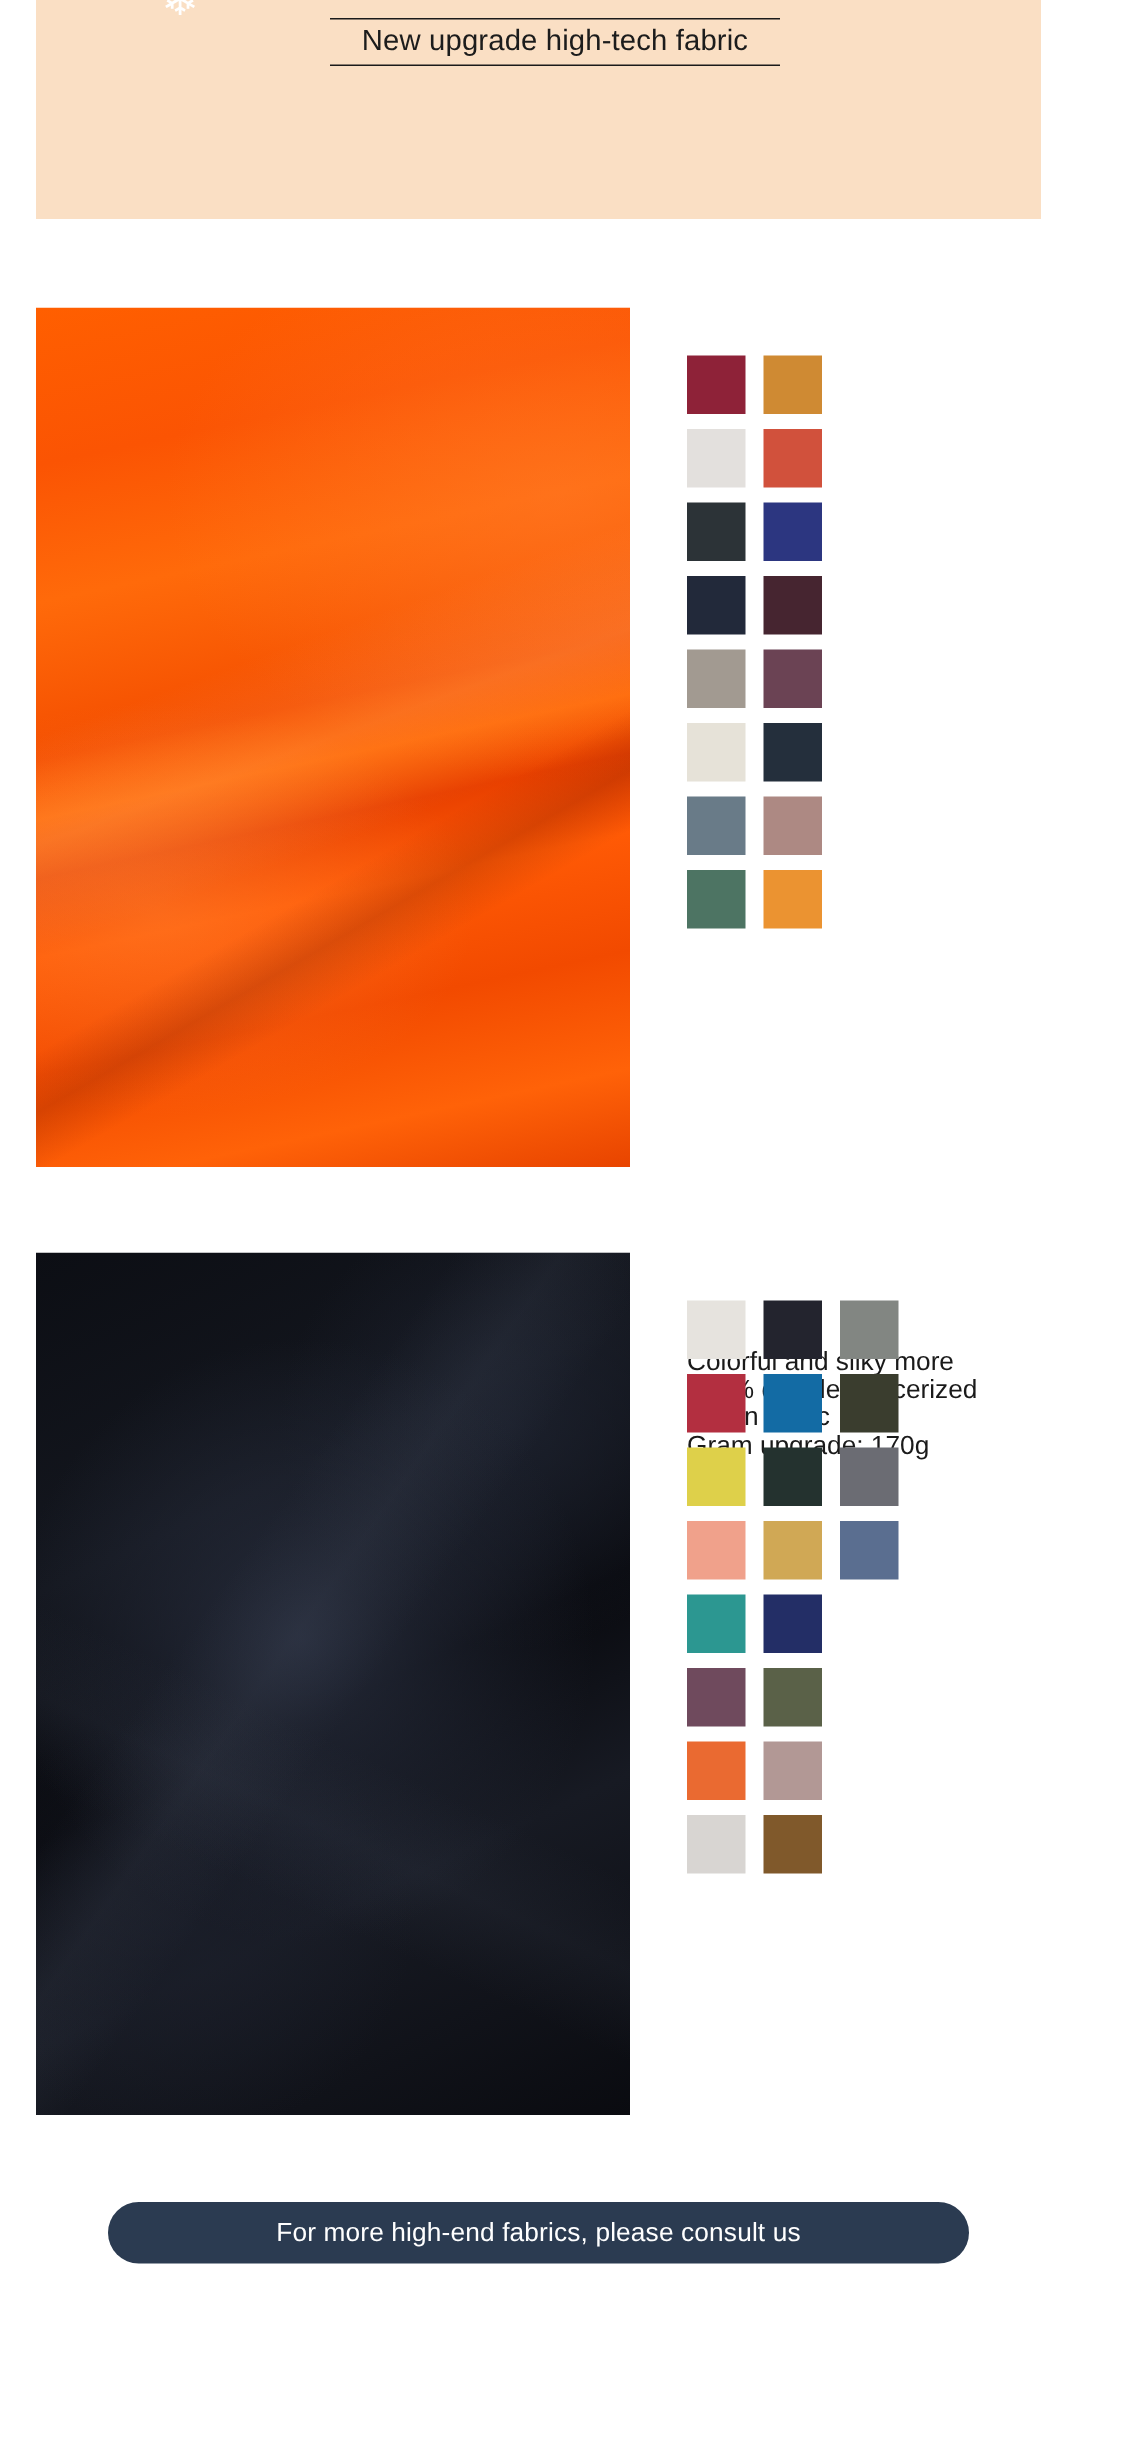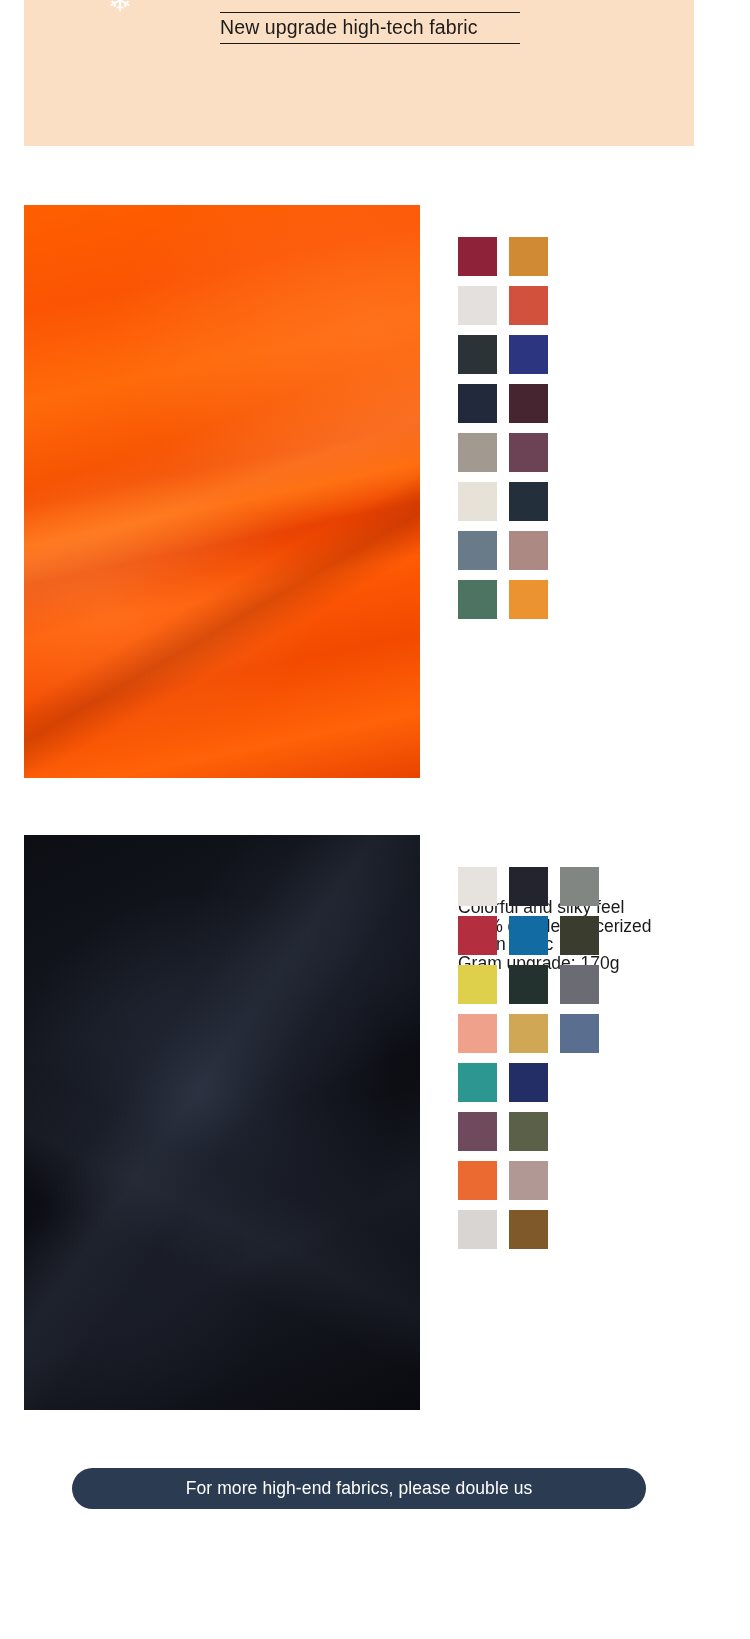--- a/index.html
+++ b/index.html
@@ -41,20 +41,21 @@
     user-select: none;
   }
   .banner-title-wrap {
     position: absolute;
     left: 196px;
     top: 12px;
     width: 300px;
     border-top: 1.5px solid #1a1a1a;
     border-bottom: 1.5px solid #1a1a1a;
     padding: 3px 0 4px 0;
+    text-align: center;
   }
   .banner-title {
     font-size: 19.5px;
     color: #1c1c1c;
     letter-spacing: 0.1px;
     white-space: nowrap;
     font-weight: 400;
   }
 
   
@@ -194,21 +195,21 @@
         <div class="swatch" style="background: rgb(162, 154, 145);"></div>
         <div class="swatch" style="background: rgb(107, 67, 84);"></div>
         <div class="swatch" style="background: rgb(230, 226, 216);"></div>
         <div class="swatch" style="background: rgb(36, 47, 60);"></div>
         <div class="swatch" style="background: rgb(105, 123, 136);"></div>
         <div class="swatch" style="background: rgb(173, 137, 131);"></div>
         <div class="swatch" style="background: rgb(77, 116, 99);"></div>
         <div class="swatch" style="background: rgb(235, 147, 49);"></div>
       </div>
     <div class="caption caption-1" id="caption-1">
-        <span class="line">Colorful and silky feel</span>
+        <span class="line">Colorful and silky more</span>
         <span class="line">100% double mercerized</span>
         <span class="line">cotton fabric</span>
         <span class="line">Gram upgrade: 170g</span>
       </div>
   </div>
 
   <div class="section section-2">
     <div class="fabric-photo tall">
       <div class="fab-black"></div>
     </div>
@@ -234,15 +235,15 @@
         <div class="swatch" style="background: rgb(234, 106, 49);"></div>
         <div class="swatch" style="background: rgb(178, 152, 149);"></div>
         <div class="swatch empty"></div>
         <div class="swatch" style="background: rgb(216, 213, 210);"></div>
         <div class="swatch" style="background: rgb(128, 89, 43);"></div>
         <div class="swatch empty"></div>
       </div>
 
   </div>
 
-  <button class="cta" style="background: rgb(43, 59, 81); color: rgb(255, 255, 255);">For more high-end fabrics, please double us</button>
+  <button class="cta" style="background: rgb(43, 59, 81); color: rgb(255, 255, 255);">For more high-end fabrics, please consult us</button>
 
 </div>
 
 </body></html>

